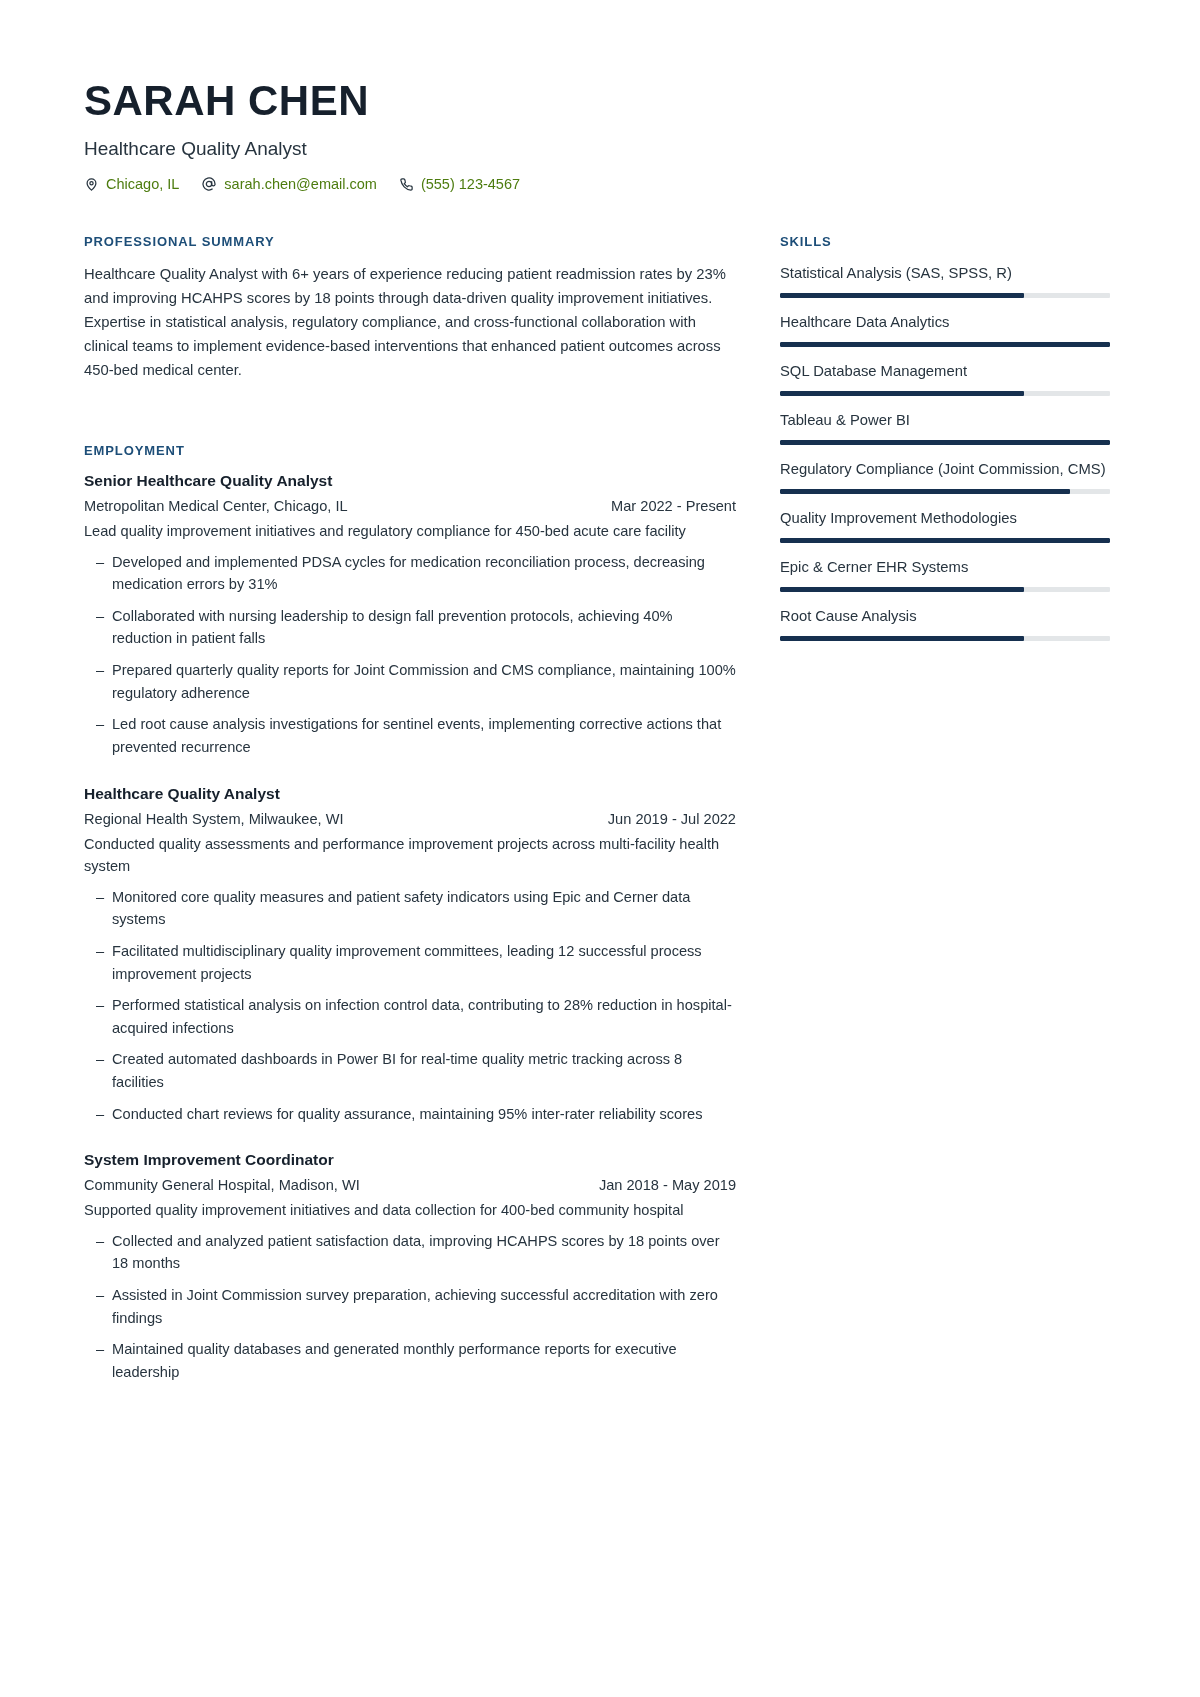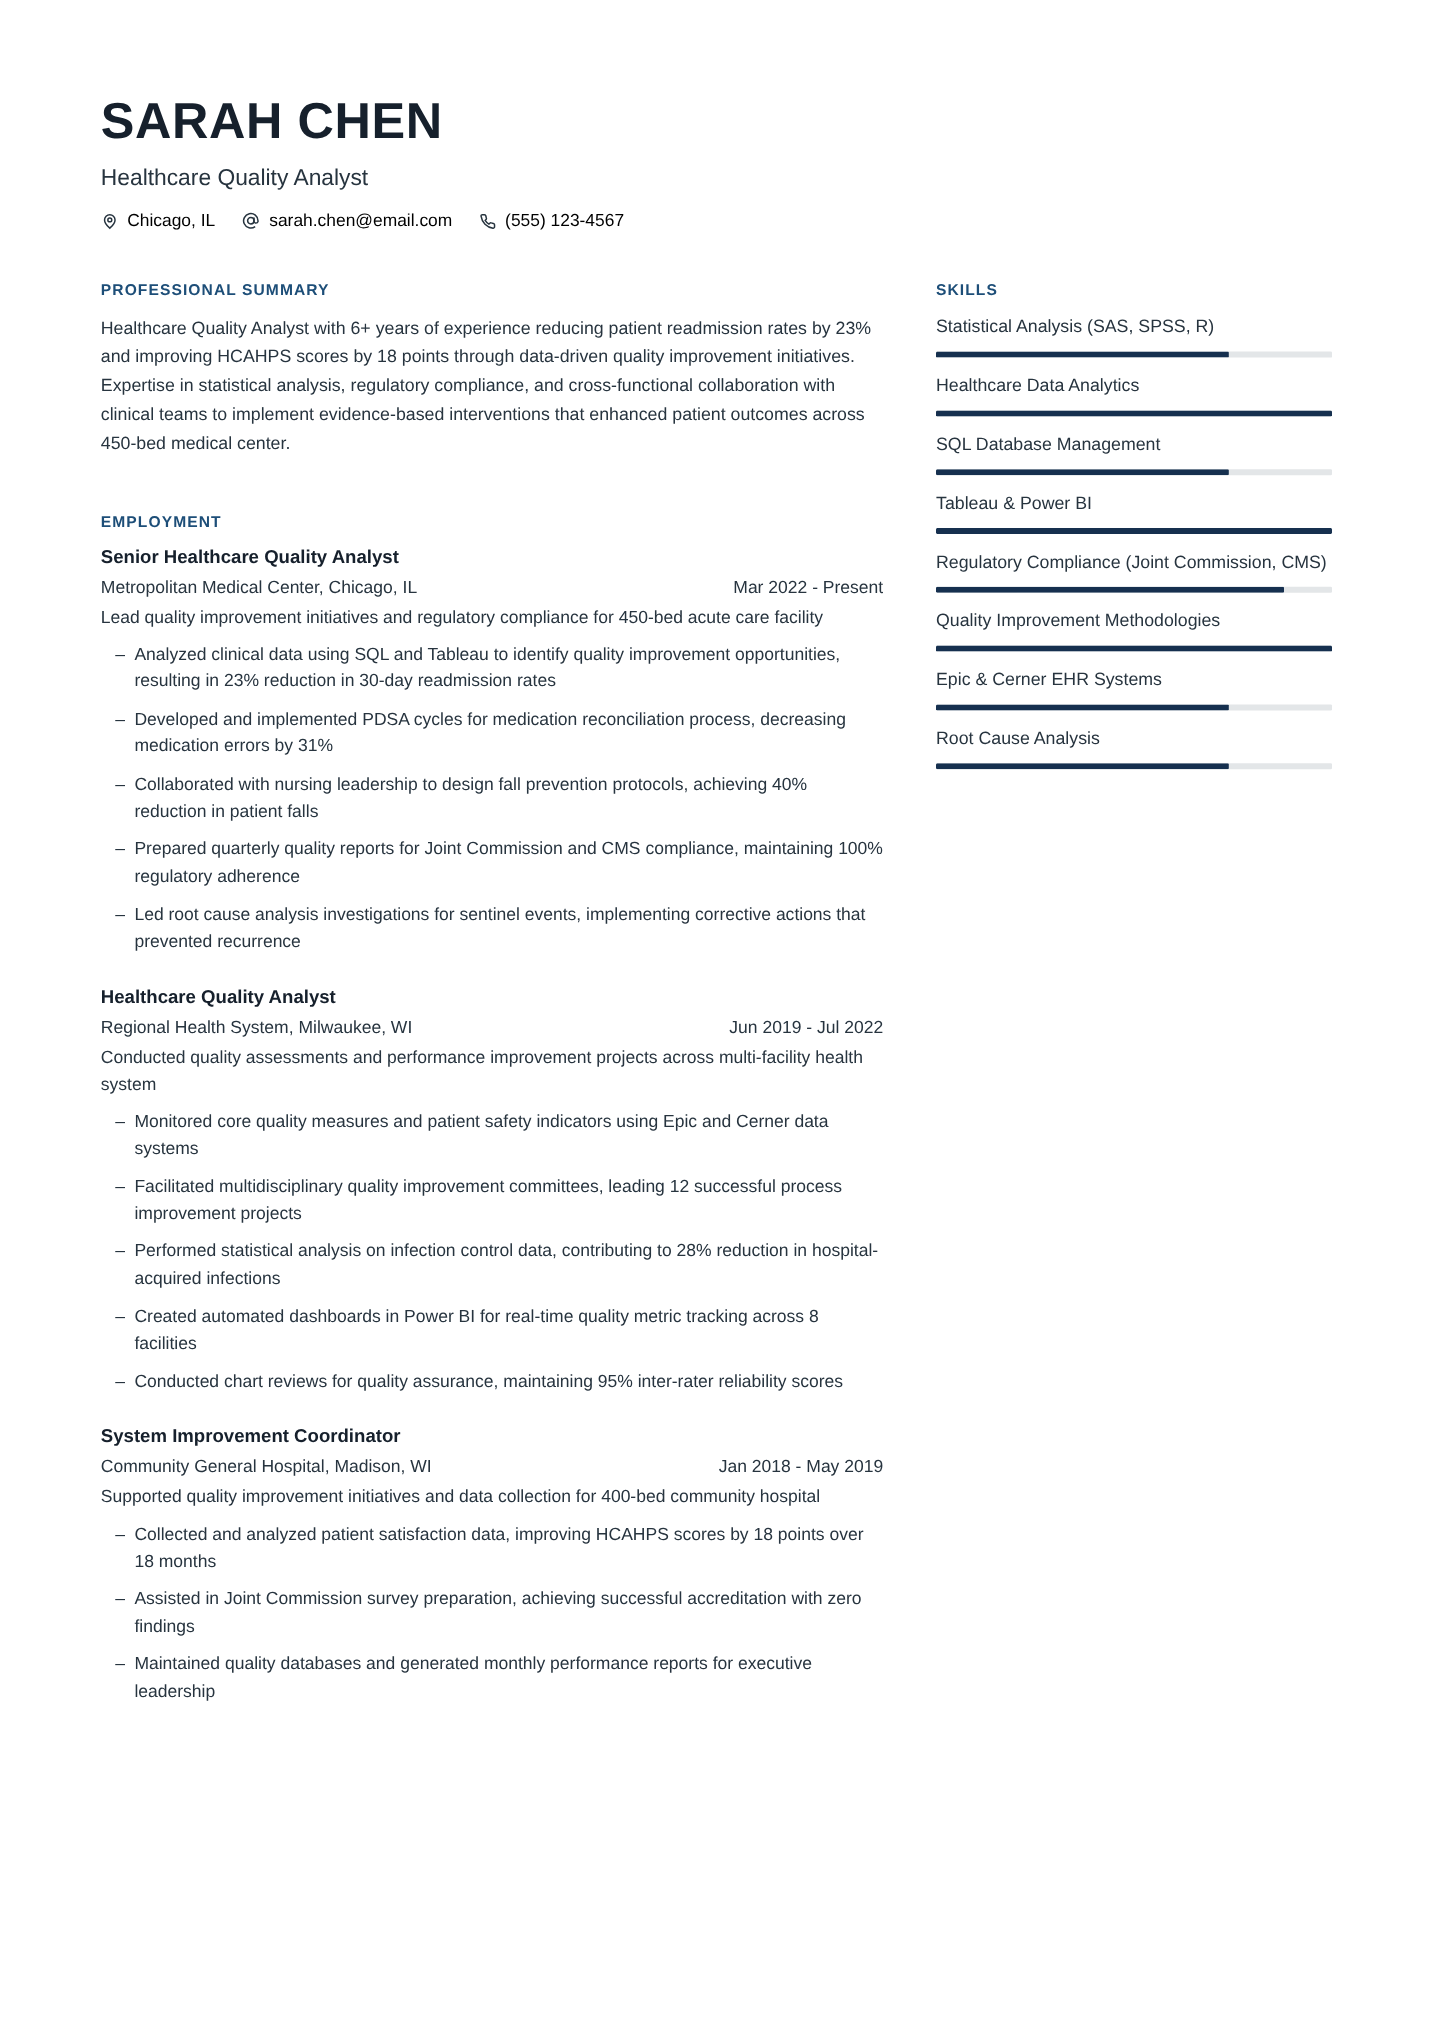--- a/index.html
+++ b/index.html
@@ -29,21 +29,21 @@
     font-size: 19px;
     color: #27343f;
     font-weight: 400;
     margin-bottom: 16px;
   }
   .contact-row {
     display: flex;
     align-items: center;
     gap: 22px;
     font-size: 14.5px;
-    color: #000000;
+    color: #4d7c0f;
   }
   .contact-item {
     display: flex;
     align-items: center;
     gap: 7px;
     white-space: nowrap;
   }
   .contact-item svg { display: block; }
   
   .columns {
@@ -60,21 +60,21 @@
     letter-spacing: 0.9px;
     color: #1d4e78;
     margin-bottom: 14px;
     text-transform: uppercase;
   }
   .summary-text {
     font-size: 14.8px;
     line-height: 1.62;
     color: #27343f;
   }
-  .employment-wrap { margin-top: 44px; }
+  .employment-wrap { margin-top: 60px; }
   .job { margin-bottom: 26px; }
   .job:last-child { margin-bottom: 0; }
   .job-title {
     font-size: 15.5px;
     font-weight: bold;
     color: #16202c;
     margin-bottom: 8px;
   }
   .job-meta {
     display: flex;
@@ -185,21 +185,20 @@
         <div class="section-title">EMPLOYMENT</div>
 
         <div class="job">
           <div class="job-title">Senior Healthcare Quality Analyst</div>
           <div class="job-meta">
             <span class="job-company">Metropolitan Medical Center, Chicago, IL</span>
             <span class="job-dates">Mar 2022 - Present</span>
           </div>
           <div class="job-desc">Lead quality improvement initiatives and regulatory compliance for 450-bed acute care facility</div>
           <ul class="bullets">
-            <li>Analyzed clinical data using SQL and Tableau to identify quality improvement opportunities, resulting in 23% reduction in 30-day readmission rates</li>
             <li>Developed and implemented PDSA cycles for medication reconciliation process, decreasing medication errors by 31%</li>
             <li>Collaborated with nursing leadership to design fall prevention protocols, achieving 40% reduction in patient falls</li>
             <li>Prepared quarterly quality reports for Joint Commission and CMS compliance, maintaining 100% regulatory adherence</li>
             <li>Led root cause analysis investigations for sentinel events, implementing corrective actions that prevented recurrence</li>
           </ul>
         </div>
 
         <div class="job">
           <div class="job-title">Healthcare Quality Analyst</div>
           <div class="job-meta">

